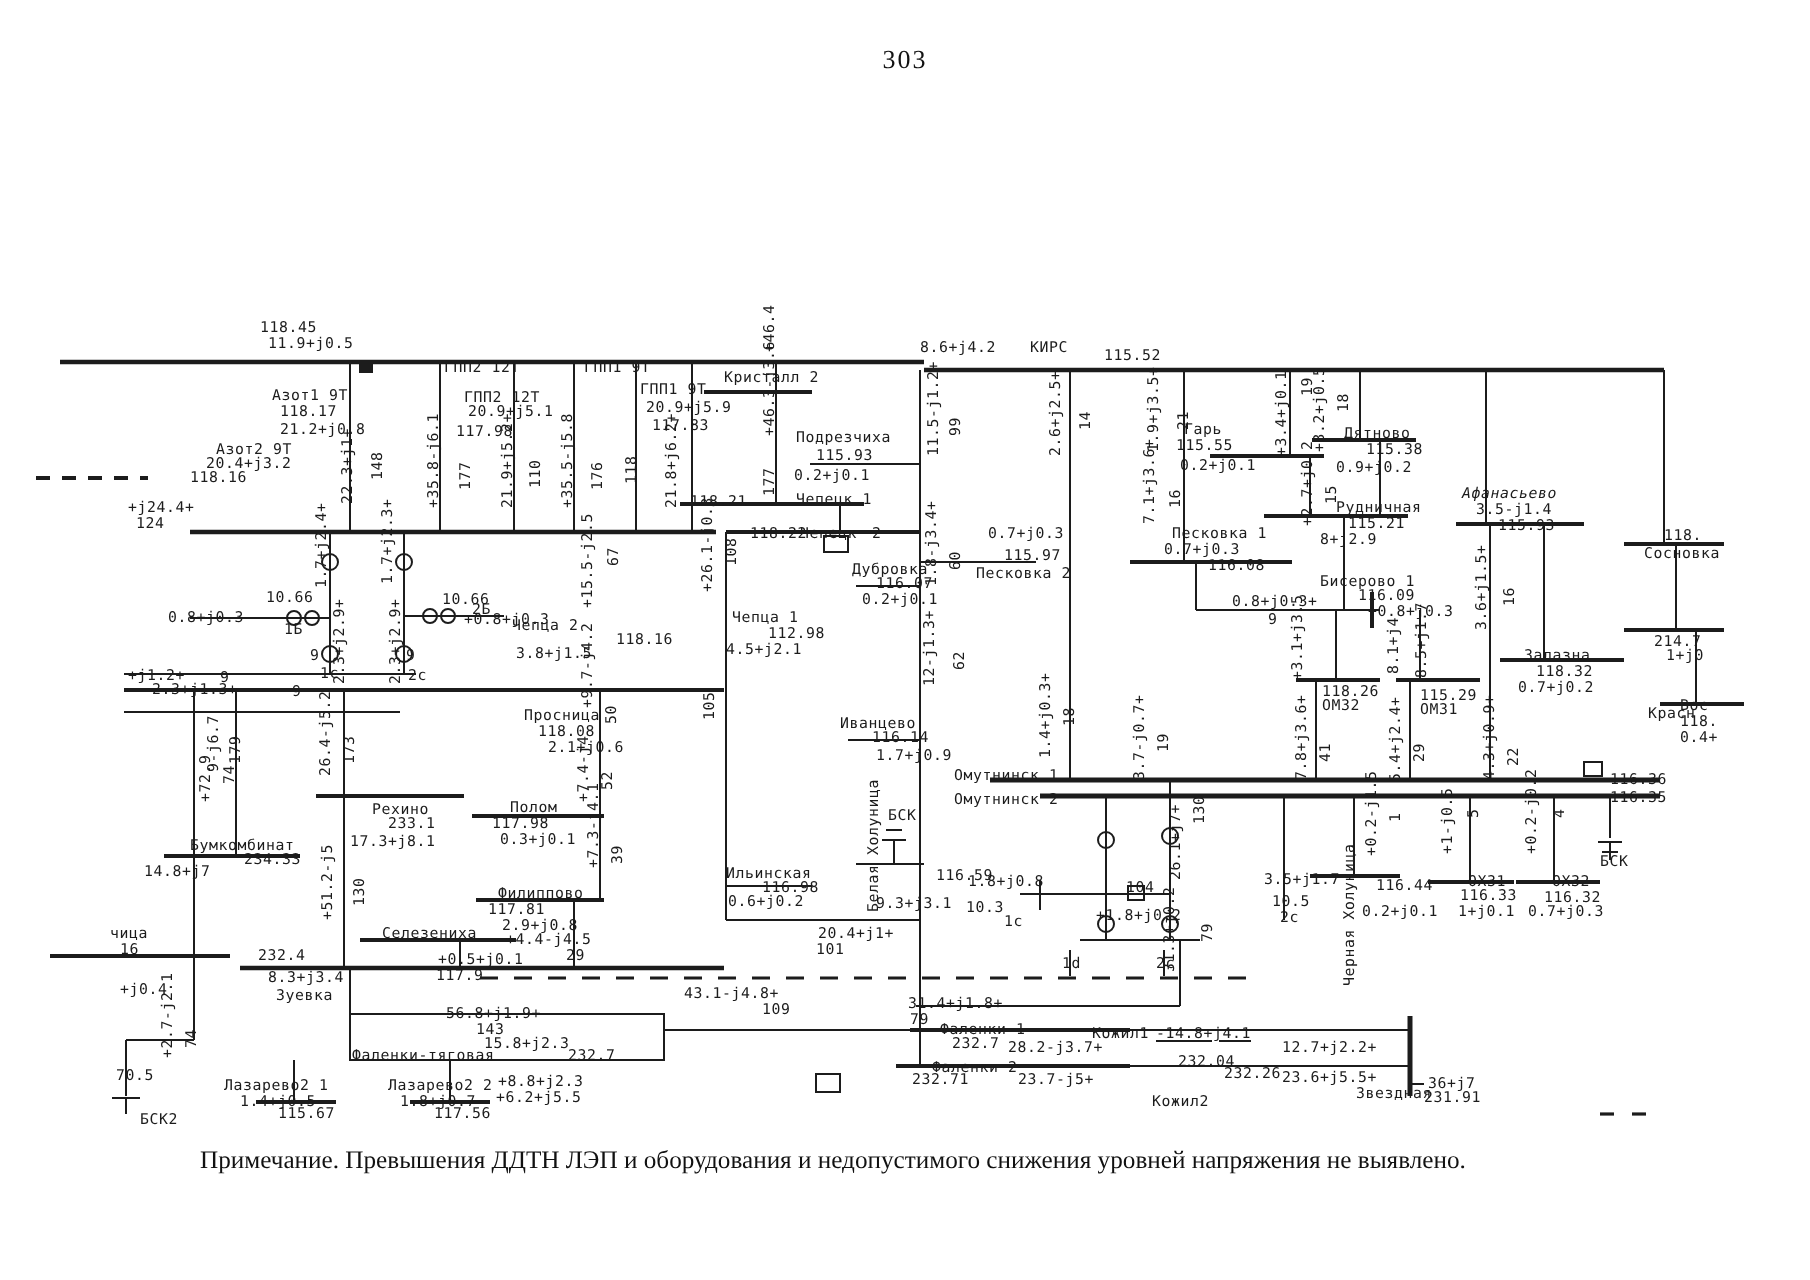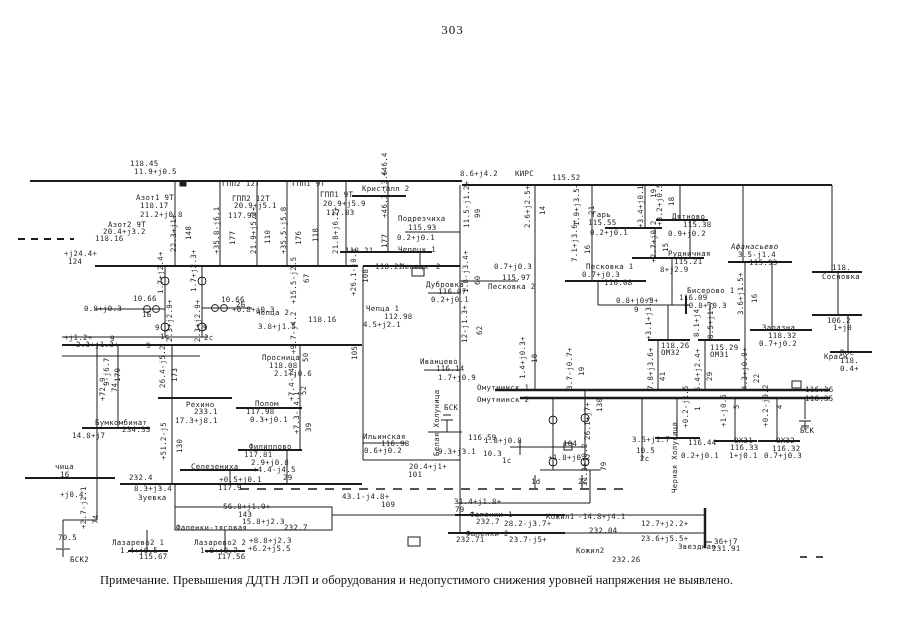--- a/index.html
+++ b/index.html
@@ -251,29 +251,29 @@
       <span class="dl rot" style="left: 650px; top: 113px;">+2.7+j0.2</span>
       <span class="dl rot" style="left: 662px; top: 102px;">15</span>
       <span class="dl" style="left: 668px; top: 100px;">Рудничная</span>
       <span class="dl" style="left: 674px; top: 108px;">115.21</span>
       <span class="dl" style="left: 660px; top: 116px;">8+j2.9</span>
       <span class="dl" style="left: 731px; top: 93px; font-style: italic;">Афанасьево</span>
       <span class="dl" style="left: 738px; top: 101px;">3.5-j1.4</span>
       <span class="dl" style="left: 749px; top: 109px;">115.93</span>
       <span class="dl rot" style="left: 737px; top: 165px;">3.6+j1.5+</span>
       <span class="dl rot" style="left: 751px; top: 153px;">16</span>
-      <span class="dl" style="left: 687px; top: 137px;">Бисерово 1</span>
+      <span class="dl" style="left: 660px; top: 137px;">Бисерово 1</span>
       <span class="dl" style="left: 679px; top: 144px;">116.09</span>
       <span class="dl" style="left: 616px; top: 147px;">0.8+j0.3+</span>
       <span class="dl" style="left: 634px; top: 156px;">9</span>
       <span class="dl" style="left: 684px; top: 152px;">+0.8+j0.3</span>
       <span class="dl" style="left: 832px; top: 114px;">118.</span>
       <span class="dl" style="left: 822px; top: 123px;">Сосновка</span>
       <span class="dl" style="left: 824px; top: 159px; margin-top: 44px;">Красн</span>
-      <span class="dl" style="left: 827px; top: 167px;">106.2</span>
+      <span class="dl" style="left: 827px; top: 167px;">214.7</span>
       <span class="dl" style="left: 833px; top: 174px;">1+j0</span>
       <span class="dl" style="left: 762px; top: 174px;">Залазна</span>
       <span class="dl" style="left: 768px; top: 182px;">118.32</span>
       <span class="dl" style="left: 759px; top: 190px;">0.7+j0.2</span>
       <span class="dl" style="left: 840px; top: 199px;">Вос</span>
       <span class="dl" style="left: 840px; top: 207px;">118.</span>
       <span class="dl" style="left: 840px; top: 215px;">0.4+</span>
       <span class="dl rot" style="left: 645px; top: 190px;">+3.1+j3.5</span>
       <span class="dl" style="left: 661px; top: 192px;">118.26</span>
       <span class="dl" style="left: 661px; top: 199px;">ОМ32</span>
@@ -430,24 +430,24 @@
       <span class="dl" style="left: 248px; top: 395px;">+6.2+j5.5</span>
       <span class="dl" style="left: 454px; top: 348px;">31.4+j1.8+</span>
       <span class="dl" style="left: 455px; top: 356px;">79</span>
       <span class="dl" style="left: 470px; top: 361px;">Фаленки 1</span>
       <span class="dl" style="left: 476px; top: 368px;">232.7</span>
       <span class="dl" style="left: 504px; top: 370px;">28.2-j3.7+</span>
       <span class="dl" style="left: 466px; top: 380px;">Фаленки 2</span>
       <span class="dl" style="left: 456px; top: 386px;">232.71</span>
       <span class="dl" style="left: 509px; top: 386px;">23.7-j5+</span>
       <span class="dl" style="left: 546px; top: 363px;">Кожил1</span>
-      <span class="dl" style="left: 578px; top: 363px;">-14.8+j4.1</span>
+      <span class="dl" style="left: 578px; top: 363px; text-decoration: underline;">-14.8+j4.1</span>
       <span class="dl" style="left: 589px; top: 377px;">232.04</span>
       <span class="dl" style="left: 540px; top: 397px; margin-left: 36px;">Кожил2</span>
-      <span class="dl" style="left: 564px; top: 406px; padding-left: 48px;">232.26</span>
+      <span class="dl" style="left: 564px; top: 383px; padding-left: 48px;">232.26</span>
       <span class="dl" style="left: 641px; top: 370px;">12.7+j2.2+</span>
       <span class="dl" style="left: 641px; top: 385px;">23.6+j5.5+</span>
       <span class="dl" style="left: 678px; top: 393px;">Звездная</span>
       <span class="dl" style="left: 714px; top: 388px;">36+j7</span>
       <span class="dl" style="left: 712px; top: 395px;">231.91</span>
     </div>
 
   <div class="note">Примечание. Превышения ДДТН ЛЭП и оборудования и недопустимого снижения уровней напряжения не выявлено.</div>
 </div>
 

